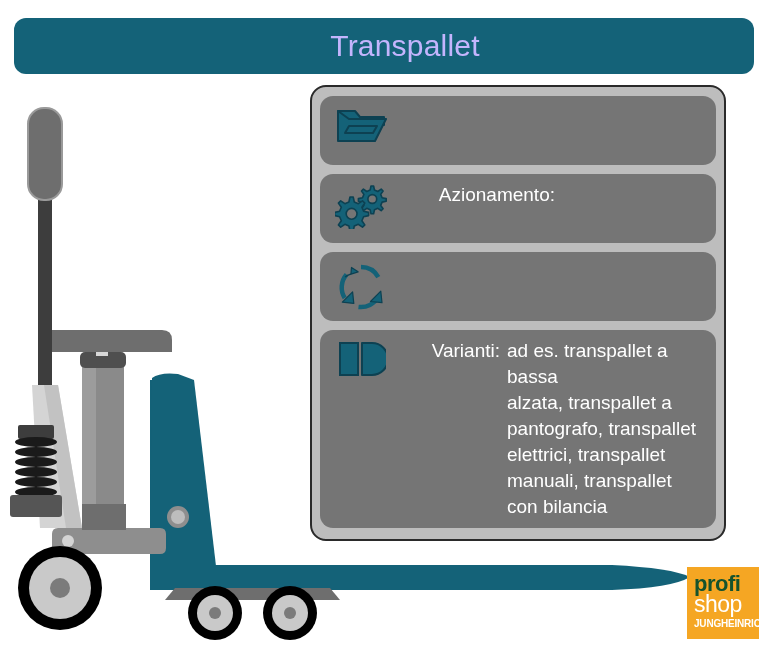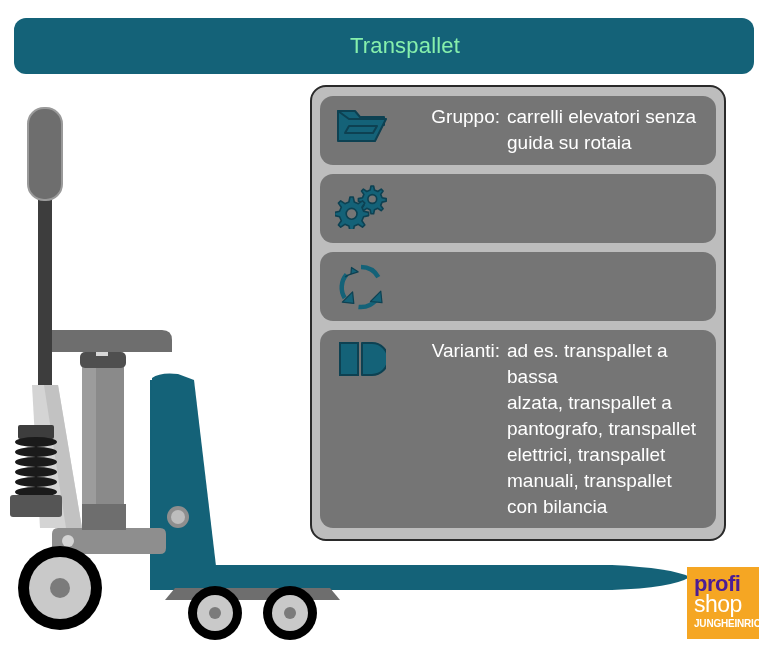--- a/index.html
+++ b/index.html
@@ -24,22 +24,22 @@
     width: 740px;
     height: 56px;
     box-sizing: border-box;
     background: #146278;
     border-radius: 12px;
     display: flex;
     align-items: center;
     justify-content: center;
   }
   #title-text {
-    color: #86efac;
-    font-size: 22px;
+    color: #c4b5fd;
+    font-size: 30px;
     font-weight: normal;
     letter-spacing: 0.2px;
     line-height: 1;
     margin-left: 42px;
   }
 
   
   #illustration {
     position: absolute;
     left: 0px;
@@ -117,21 +117,21 @@
     top: 567px;
     width: 72px;
     height: 72px;
     background: #f5a623;
     display: block;
   }
   #logo-profi {
     position: absolute;
     left: 7px;
     top: 6px;
-    color: #4c1d95;
+    color: #14532d;
     font-size: 22px;
     font-weight: bold;
     line-height: 22px;
     letter-spacing: -0.5px;
   }
   #logo-shop {
     position: absolute;
     left: 7px;
     top: 26px;
     color: #ffffff;
@@ -224,39 +224,35 @@
   <div id="info-panel">
 
     <div class="card c-gruppo">
       <div class="card-icon">
         <svg width="52" height="42" viewBox="0 0 52 42" xmlns="http://www.w3.org/2000/svg">
           <path d="M3 6 h17 l5 6 h24 v8 H3 Z" fill="#146278" stroke="#0d4152" stroke-width="2" stroke-linejoin="round"></path>
           <path d="M3 6 v30 h37 l11 -22 h-37 Z" fill="#146278" stroke="#0d4152" stroke-width="2" stroke-linejoin="round"></path>
           <path d="M14 21 h28 l-4 7 h-28 Z" fill="#146278" stroke="#0d4152" stroke-width="2" stroke-linejoin="round"></path>
         </svg>
       </div>
-      <div class="card-body">
-        <div class="card-label">Gruppo:</div>
-        <div class="card-value">carrelli elevatori senza
-guida su rotaia</div>
-      </div>
     </div>
 
     <div class="card c-azion">
       <div class="card-icon">
         <svg width="52" height="46" viewBox="0 0 52 46" xmlns="http://www.w3.org/2000/svg">
           <g fill="#146278" stroke="#0d4152" stroke-width="1.6" stroke-linejoin="round">
             <path d="M36 3 l2.6 0 0.9 4.1 3.3 1.4 3.4-2.4 1.9 1.9 -2.4 3.4 1.4 3.3 4.1 0.9 0 2.6 -4.1 0.9 -1.4 3.3 2.4 3.4 -1.9 1.9 -3.4-2.4 -3.3 1.4 -0.9 4.1 -2.6 0 -0.9-4.1 -3.3-1.4 -3.4 2.4 -1.9-1.9 2.4-3.4 -1.4-3.3 -4.1-0.9 0-2.6 4.1-0.9 1.4-3.3 -2.4-3.4 1.9-1.9 3.4 2.4 3.3-1.4 Z"></path>
             <circle cx="37.3" cy="16" r="4.4" fill="#757575"></circle>
             <path d="M15 14 l3.2 0 1.1 5 4 1.7 4.2-2.9 2.3 2.3 -2.9 4.2 1.7 4 5 1.1 0 3.2 -5 1.1 -1.7 4 2.9 4.2 -2.3 2.3 -4.2-2.9 -4 1.7 -1.1 5 -3.2 0 -1.1-5 -4-1.7 -4.2 2.9 -2.3-2.3 2.9-4.2 -1.7-4 -5-1.1 0-3.2 5-1.1 1.7-4 -2.9-4.2 2.3-2.3 4.2 2.9 4-1.7 Z"></path>
             <circle cx="16.6" cy="30.8" r="5.4" fill="#757575"></circle>
           </g>
         </svg>
       </div>
       <div class="card-body">
+        <div class="card-label">Azionamento:</div>
       </div>
     </div>
 
     <div class="card c-funz">
       <div class="card-icon">
         <svg width="54" height="52" viewBox="0 0 54 52" xmlns="http://www.w3.org/2000/svg">
           <g fill="none" stroke="#146278" stroke-width="4.5" stroke-linecap="butt">
             <path d="M27 6 A20 20 0 0 1 44.3 16"></path>
             <path d="M44.3 36 A20 20 0 0 1 24.5 45.9"></path>
             <path d="M10.7 37 A20 20 0 0 1 12.5 13.5"></path>

